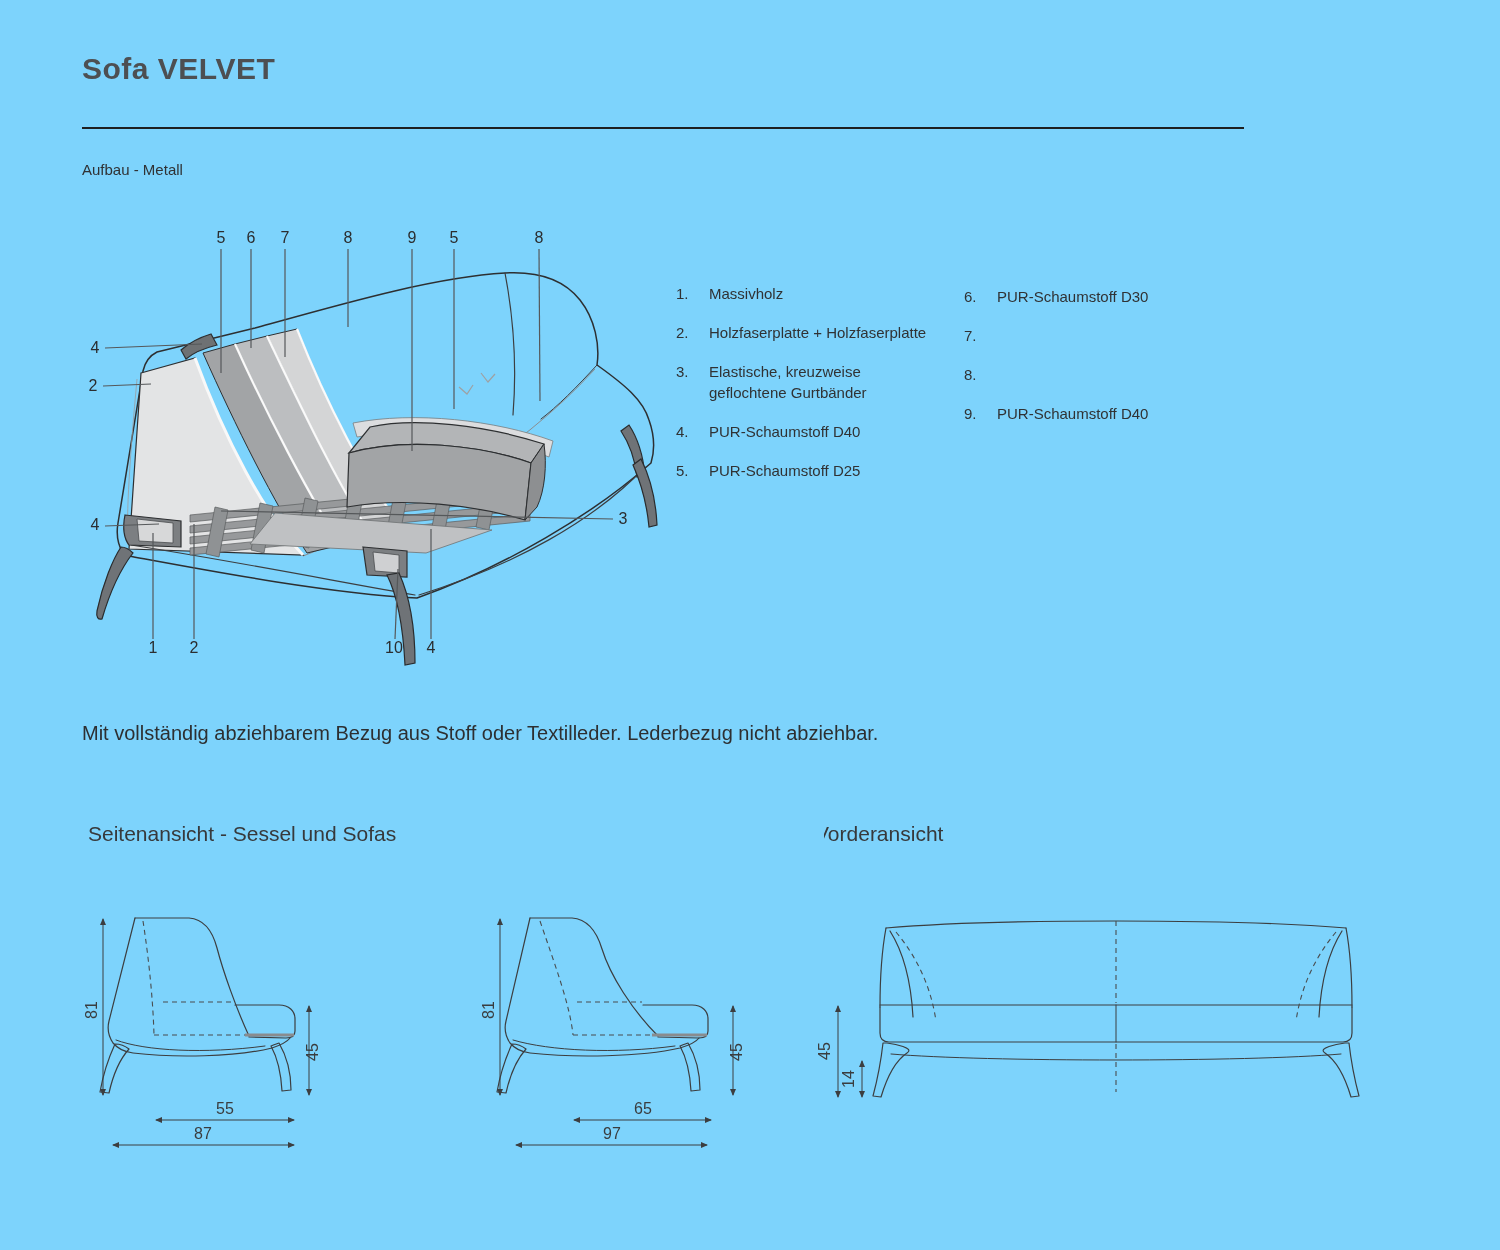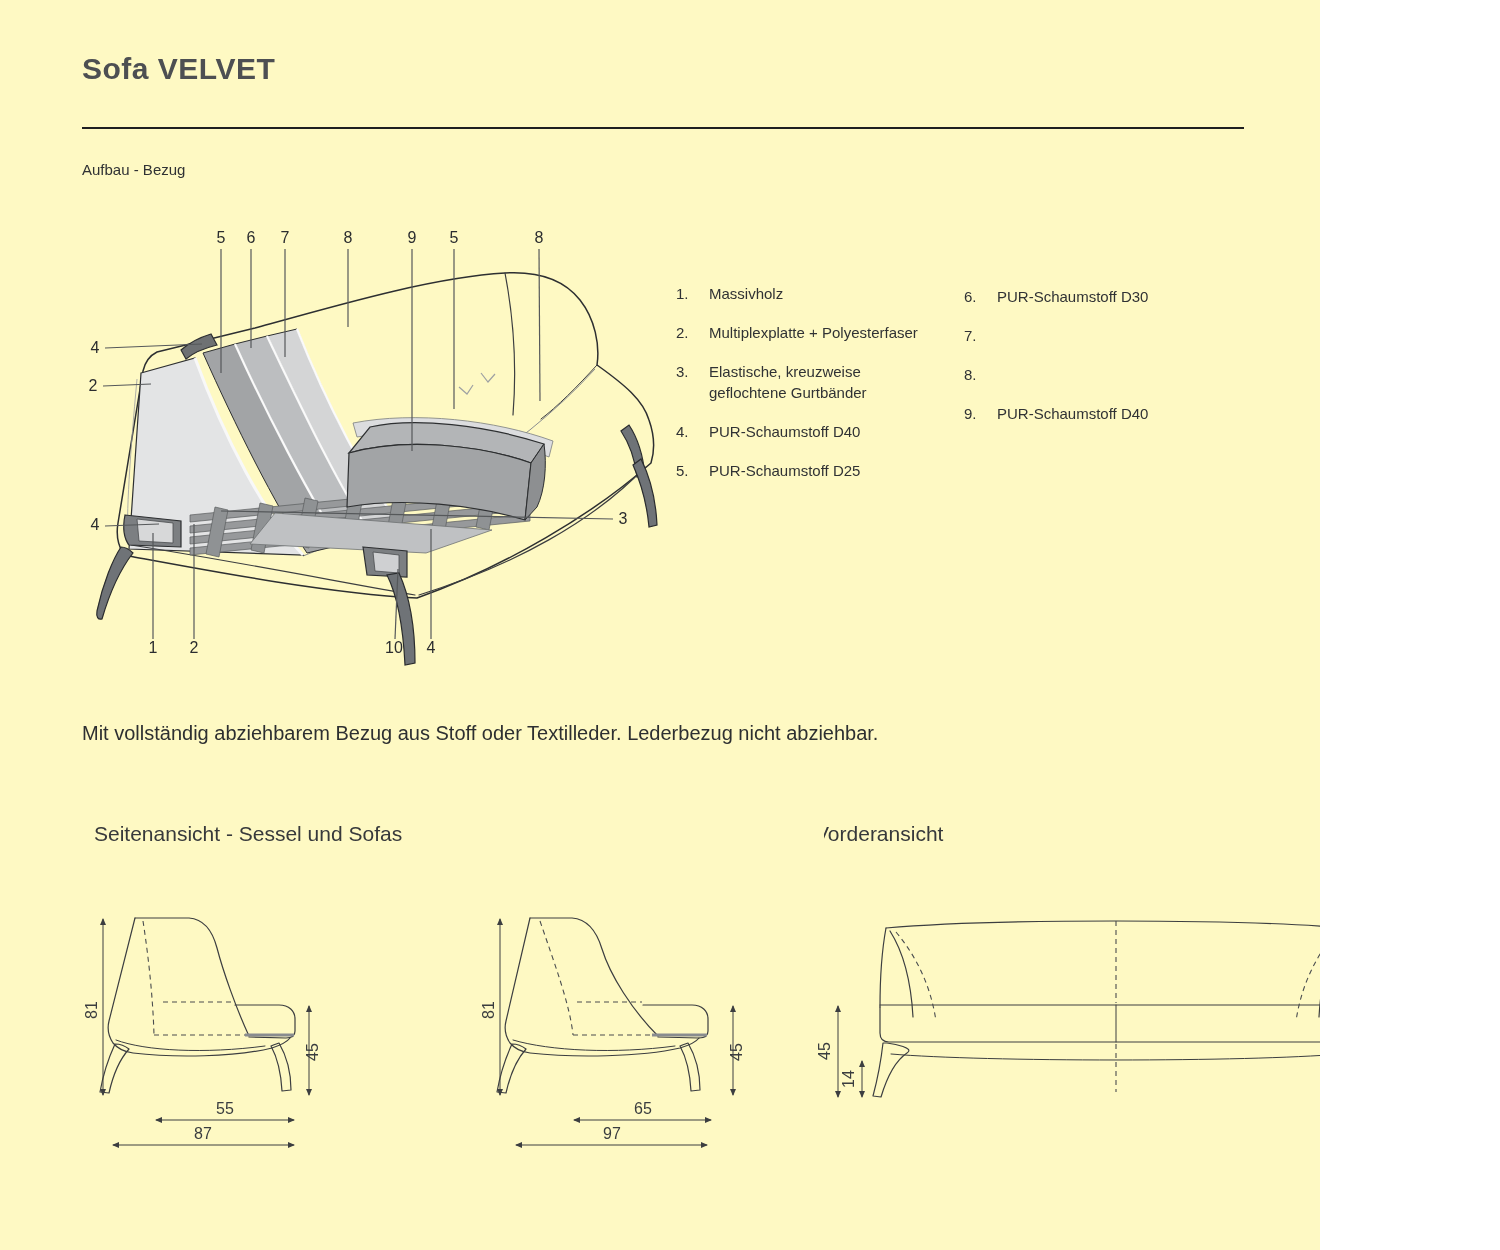--- a/index.html
+++ b/index.html
@@ -1,35 +1,35 @@
 <!DOCTYPE html>
 <html><head>
 <meta charset="utf-8">
 <style>
   html,body{margin:0;padding:0;background:#ffffff;}
   body{font-family:"Liberation Sans","DejaVu Sans",sans-serif;}
-  .page{position:relative;width:1320px;height:1250px;background:#fef9c3;overflow:hidden;}
+  .page{position:relative;width:1500px;height:1250px;background:#7dd3fc;overflow:hidden;}
 
   .title{position:absolute;left:82px;top:52px;font-size:30px;font-weight:bold;
          color:#4d4f52;letter-spacing:0.5px;}
   .rule{position:absolute;left:82px;top:127px;width:1162px;height:0;
         border-top:2px solid #1e1f20;}
   .subhead{position:absolute;left:82px;top:161px;font-size:15px;color:#303234;}
 
   .legend-col{position:absolute;width:300px;}
   .legend-col1{left:676px;top:283px;}
   .legend-col2{left:964px;top:286px;}
   .legend-row{display:flex;margin-bottom:18px;font-size:15px;color:#303234;line-height:21px;}
   .legend-num{flex:0 0 33px;}
   .legend-text{white-space:pre-line;}
 
   .note{position:absolute;left:82px;top:722px;font-size:20px;color:#2d2f31;}
 
   .section-head{position:absolute;font-size:21px;color:#37393b;}
-  .section-head-side{left:94px;top:822px;text-align:center;}
+  .section-head-side{left:88px;top:822px;text-align:center;}
   .vorder-clip{position:absolute;left:824px;top:822px;width:250px;height:30px;overflow:hidden;}
   .vorder-clip span{display:inline-block;margin-left:-9px;font-size:21px;color:#37393b;}
 
   svg{position:absolute;}
   svg text{font-family:"Liberation Sans","DejaVu Sans",sans-serif;}
   .callout-num{font-size:16px;fill:#2b2d2f;}
   .dim-num{font-size:16px;fill:#3a3d3f;}
   .ln{stroke:#55585a;stroke-width:1.2;fill:none;}
   .outline{stroke:#2d2f31;stroke-width:1.5;fill:none;stroke-linejoin:round;stroke-linecap:round;}
   .thin{stroke:#3c3e40;stroke-width:1.2;fill:none;stroke-linejoin:round;stroke-linecap:round;}
@@ -37,21 +37,21 @@
   .dim{stroke:#3c3e40;stroke-width:1;fill:none;}
   .seatline{stroke:#898c8f;stroke-width:3;fill:none;}
 </style>
 </head>
 <body>
 
 <div class="page">
 
   <div class="title">Sofa VELVET</div>
   <div class="rule"></div>
-  <div class="subhead">Aufbau - Bezug</div>
+  <div class="subhead">Aufbau - Metall</div>
 
   <svg style="left:85px;top:215px;" width="600" height="455" viewBox="0 0 600 455">
 
     <path class="outline" fill="#ecedee" d="M 38,338 C 33,330 31,320 33,308 L 58,156 C 60,147 64,141 72,137
          L 170,113 C 260,88 350,62 420,58 C 455,56 480,66 495,85
          C 510,104 515,130 512,150 C 540,170 558,185 564,205
          C 570,222 570,235 566,248 C 510,298 420,352 332,383
          C 240,378 120,355 44,341 Z"></path>
 
     <path class="thin" d="M 420,58 C 428,100 432,150 428,200"></path>
@@ -138,21 +138,21 @@
     </g>
   </svg>
 
   <div class="legend-col legend-col1">
     <div class="legend-row">
       <span class="legend-num">1.</span>
       <span class="legend-text">Massivholz</span>
     </div>
     <div class="legend-row">
       <span class="legend-num">2.</span>
-      <span class="legend-text">Multiplexplatte + Polyesterfaser</span>
+      <span class="legend-text">Holzfaserplatte + Holzfaserplatte</span>
     </div>
     <div class="legend-row">
       <span class="legend-num">3.</span>
       <span class="legend-text">Elastische, kreuzweise
 geflochtene Gurtbänder</span>
     </div>
     <div class="legend-row">
       <span class="legend-num">4.</span>
       <span class="legend-text">PUR-Schaumstoff D40</span>
     </div>

